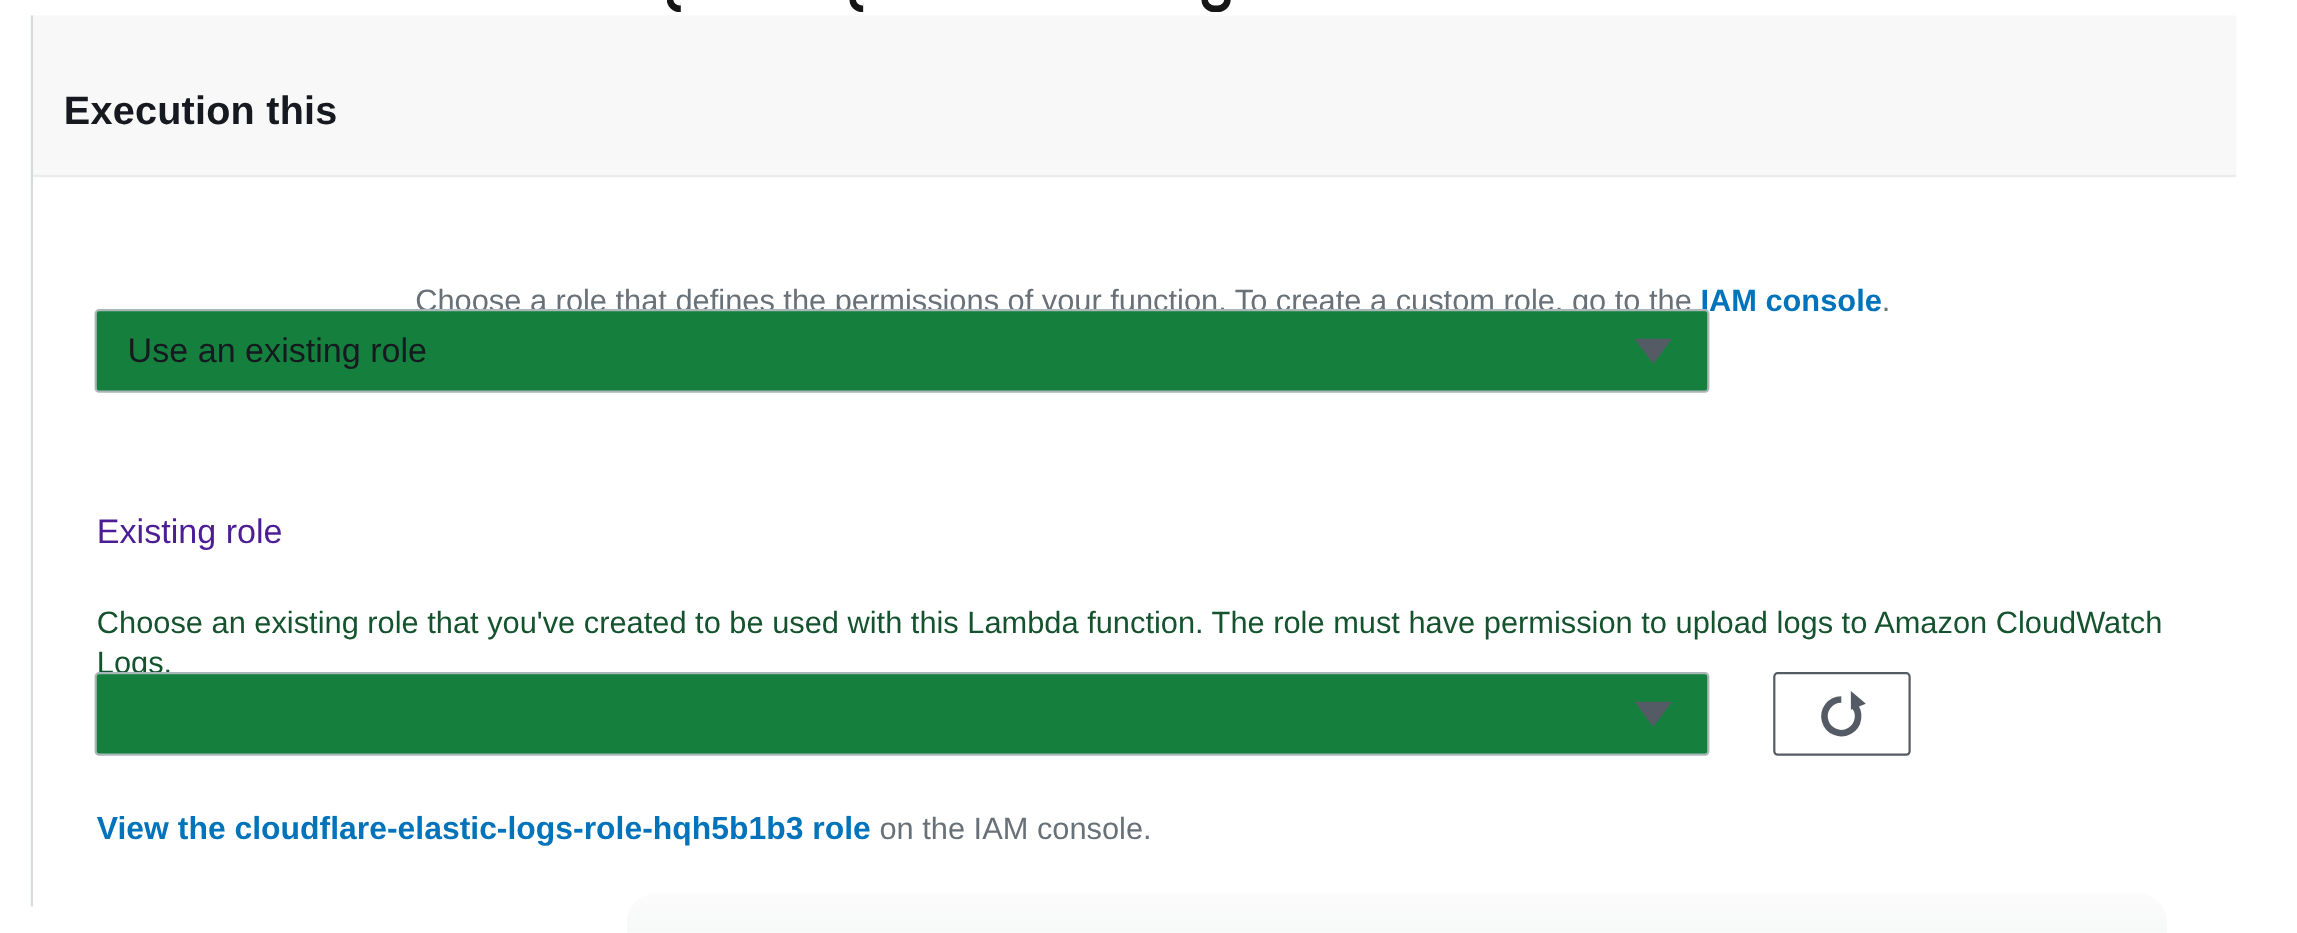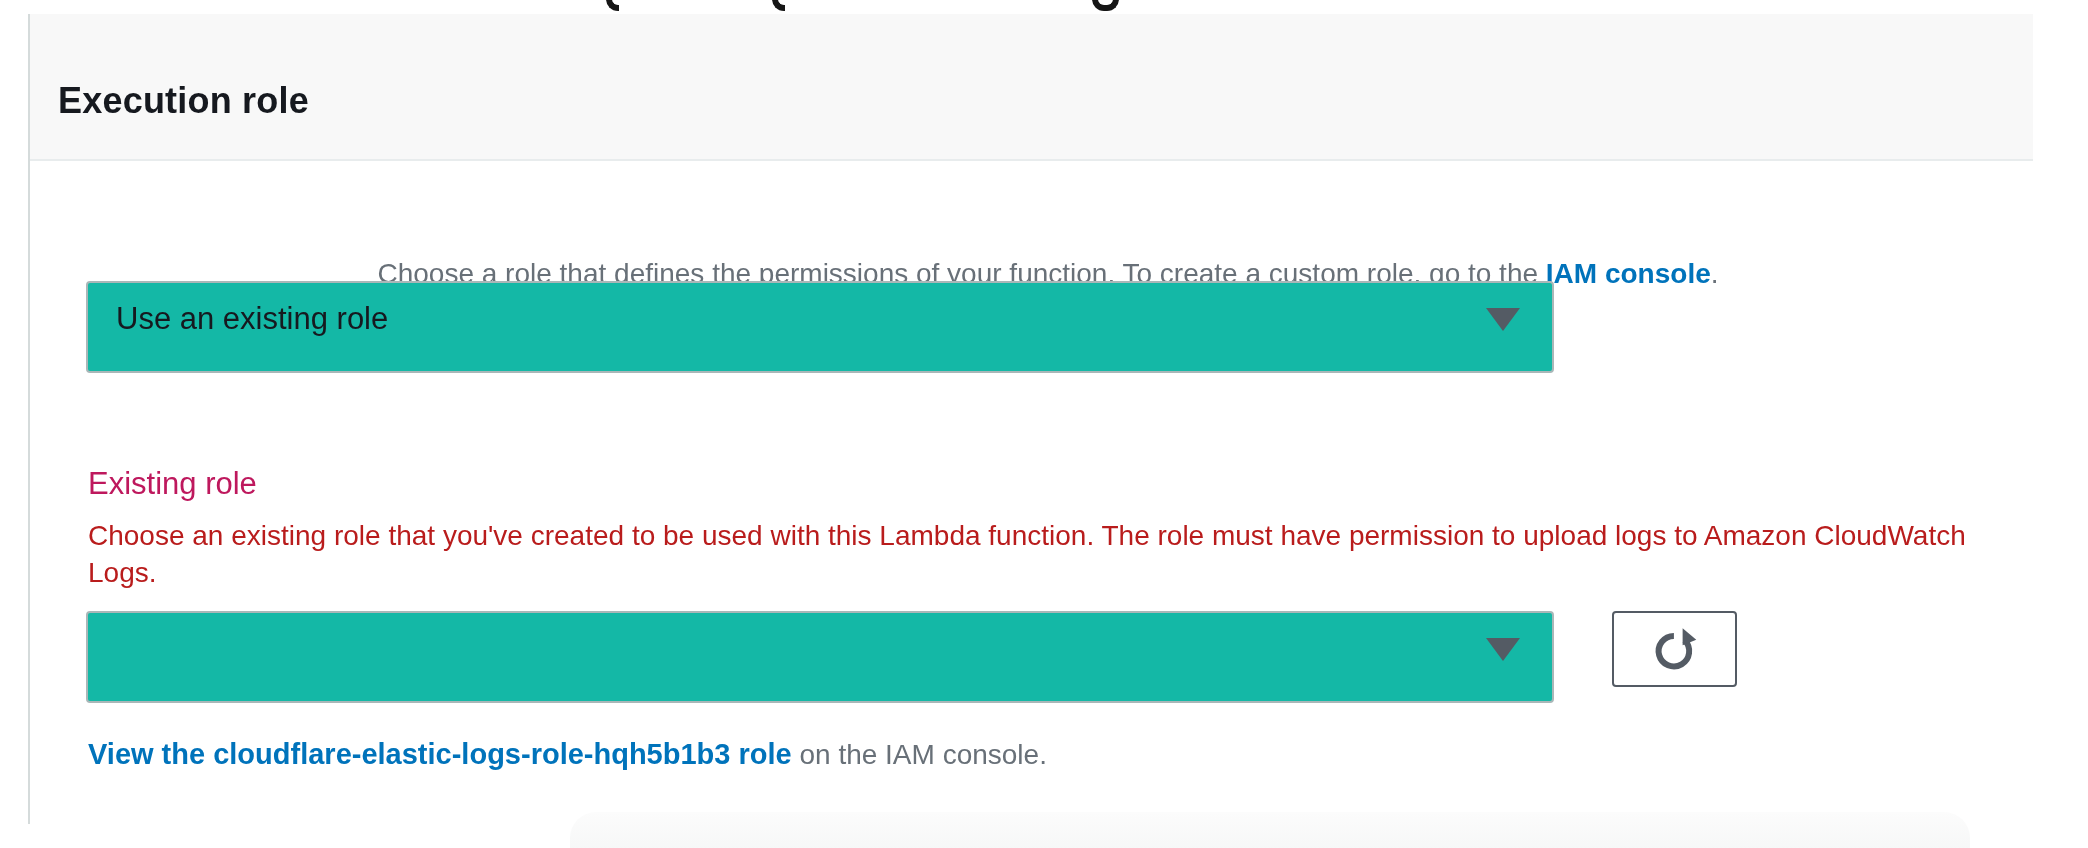--- a/index.html
+++ b/index.html
@@ -61,22 +61,22 @@
     text-align: center;
   }
   a.aws-link {
     color: #0073bb; font-weight: 700; text-decoration: none;
     cursor: pointer;
   }
   .plain-suffix { color: #687078; }
 
   .select-box {
     position: absolute; left: 86px;
-    width: 1468px; height: 92px;
-    background: #14b8a6;
+    width: 1468px; height: 76px;
+    background: #15803d;
     border: 2px solid #aab7b8;
     border-radius: 4px;
     cursor: pointer;
   }
   .select-box .select-value {
     position: absolute; left: 28px; top: 0;
     height: 72px; line-height: 72px;
     font-size: 31px; color: #16191f;
     white-space: nowrap;
   }
@@ -85,27 +85,27 @@
     width: 0; height: 0;
     border-left: 17px solid transparent;
     border-right: 17px solid transparent;
     border-top: 23px solid #545b64;
   }
   #role-type-select { top: 281px; }
   #existing-role-select { top: 611px; }
 
   .field-label {
     position: absolute; left: 88px; top: 466px;
-    font-size: 31px; color: #be185d;
+    font-size: 31px; color: #4c1d95;
   }
   .field-description {
-    position: absolute; left: 88px; top: 489px;
+    position: absolute; left: 88px; top: 519px;
     width: 1900px;
     font-size: 28px; line-height: 37px;
-    color: #b91c1c;
+    color: #14532d;
   }
 
   .refresh-button {
     position: absolute; left: 1612px; top: 611px;
     width: 125px; height: 76px;
     background: #ffffff;
     border: 2px solid #545b64;
     border-radius: 4px;
     display: flex; align-items: center; justify-content: center;
     cursor: pointer;
@@ -130,21 +130,21 @@
 </head>
 <body>
 
 <span class="frag frag-hook" style="left:606px"></span>
 <span class="frag frag-hook" style="left:772px"></span>
 <span class="frag frag-bowl" style="left:1092px"></span>
 
 <div class="panel-left-border"></div>
 
 <div class="panel-header"></div>
-<h2 class="panel-title">Execution role</h2>
+<h2 class="panel-title">Execution this</h2>
 <div class="panel-divider"></div>
 
 <p class="intro"><span>Choose a role that defines the permissions of your function. To create a custom role, go to the </span><a class="aws-link">IAM console</a><span class="plain-suffix">.</span></p>
 
 <div class="select-box" id="role-type-select">
   <span class="select-value">Use an existing role</span>
   <span class="dropdown-arrow"></span>
 </div>
 
 <div class="field-label">Existing role</div>

